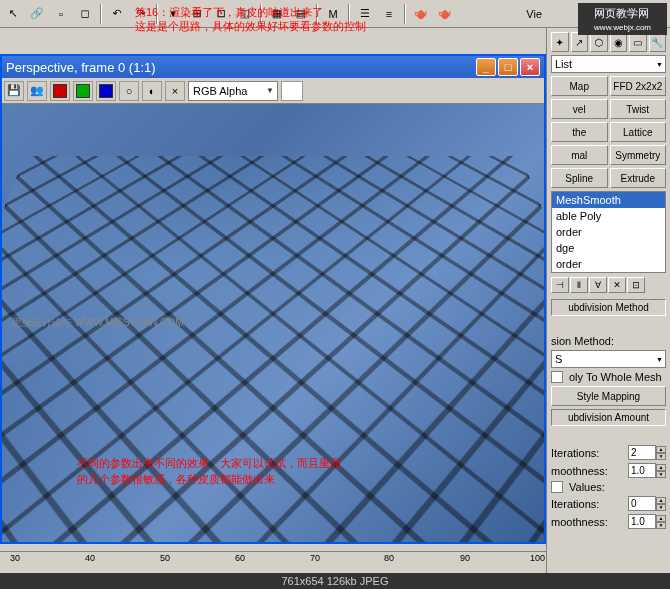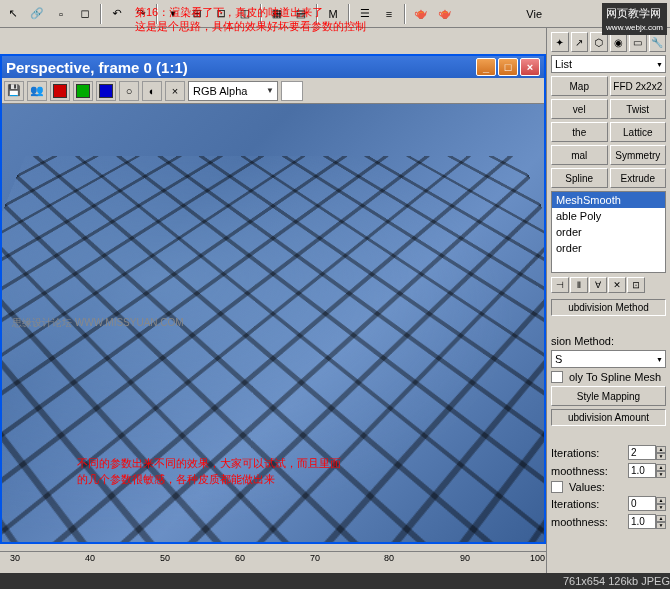--- a/index.html
+++ b/index.html
@@ -1,24 +1,24 @@
 <!DOCTYPE html>
 <html><head>
 <meta charset="utf-8">
 <style>
 *{margin:0;padding:0;box-sizing:border-box;font-family:Tahoma,Arial,sans-serif;font-size:11px}
 body{width:670px;height:589px;background:#d4d0c8;overflow:hidden;position:relative}
 .toolbar{height:28px;background:#d4d0c8;border-bottom:1px solid #808080;display:flex;align-items:center;padding:2px;gap:2px}
 .tb-btn{width:22px;height:22px;border:1px solid #d4d0c8;display:flex;align-items:center;justify-content:center;cursor:pointer}
 .tb-sep{width:2px;height:20px;border-left:1px solid #808080;border-right:1px solid #fff;margin:0 2px}
-.watermark-top{position:absolute;top:3px;right:3px;background:#333;color:#fff;padding:3px 4px;font-size:10px;z-index:100}
+.watermark-top{position:absolute;top:3px;right:3px;background:#333;color:#fff;padding:3px 16px;font-size:10px;z-index:100}
 .annotation-top{position:absolute;top:5px;left:135px;color:#f00;font-family:SimSun,serif;font-size:14px;z-index:50;line-height:1.3}
 .render-window{position:absolute;top:54px;left:0;width:546px;height:490px;border:2px solid #0055ea;background:#000;z-index:20}
 .render-title{height:22px;background:linear-gradient(to bottom,#3b77dd,#2862c7);display:flex;align-items:center;padding:0 4px;color:#fff}
-.render-title-text{flex:1;font-weight:bold;font-size:15px}
+.render-title-text{flex:1;font-weight:normal;font-size:13px}
 .win-btns{display:flex;gap:2px}
 .win-btn{width:20px;height:18px;background:linear-gradient(to bottom,#f0a050,#d07020);border:1px solid #fff;border-radius:2px;display:flex;align-items:center;justify-content:center;color:#fff;font-weight:bold;cursor:pointer}
 .win-btn.close{background:linear-gradient(to bottom,#e88,#c44)}
 .render-toolbar{height:26px;background:#d4d0c8;display:flex;align-items:center;padding:2px;gap:3px;border-bottom:1px solid #808080}
 .rt-btn{width:20px;height:20px;border:1px solid #999;background:#d4d0c8;display:flex;align-items:center;justify-content:center;cursor:pointer}
 .color-swatch{width:14px;height:14px;border:1px solid #333}
 .dropdown{height:20px;background:#fff;border:1px solid #808080;padding:0 18px 0 4px;display:flex;align-items:center;position:relative;min-width:90px}
 .dropdown::after{content:"▼";position:absolute;right:3px;font-size:8px;color:#333}
 .render-viewport{position:relative;width:100%;height:calc(100% - 48px);background:linear-gradient(135deg,#5a7fb5 0%,#4a6fa5 30%,#6a8fc5 60%,#3a5f95 100%);overflow:hidden}
 .leather-pattern{position:absolute;inset:0;background-image:repeating-linear-gradient(45deg,transparent 0,transparent 28px,rgba(0,0,0,0.4) 28px,rgba(0,0,0,0.4) 32px),repeating-linear-gradient(-45deg,transparent 0,transparent 28px,rgba(0,0,0,0.4) 28px,rgba(0,0,0,0.4) 32px),radial-gradient(ellipse at 30% 40%,rgba(120,160,210,0.5) 0%,transparent 60%);transform:perspective(400px) rotateX(25deg) scale(1.3);transform-origin:center 70%}
@@ -37,21 +37,21 @@
 .rollout-header{background:#d4d0c8;border:1px solid;border-color:#808080 #fff #fff #808080;padding:2px 4px;font-size:10px;margin-bottom:19px;text-align:center}
 .param-row{display:flex;align-items:center;gap:3px;margin-bottom:3px;font-size:10px}
 .param-label{flex:1;white-space:nowrap;overflow:hidden}
 .spinner{display:flex;align-items:center}
 .spinner-input{width:28px;height:15px;background:#fff;border:1px solid #808080;padding:0 2px;font-size:10px}
 .spinner-btns{display:flex;flex-direction:column}
 .spinner-btn{width:10px;height:7px;background:#d4d0c8;border:1px solid #808080;font-size:5px;line-height:5px;text-align:center;cursor:pointer}
 .checkbox{width:12px;height:12px;background:#fff;border:1px solid #808080;display:inline-block;margin-right:3px}
 .ruler{position:absolute;bottom:20px;left:0;width:546px;height:18px;background:#d4d0c8;border-top:1px solid #808080;display:flex;font-size:9px;z-index:15}
 .ruler-label{position:absolute;bottom:6px;font-size:9px}
-.status-bar{position:absolute;bottom:0;left:0;right:0;height:16px;background:#333;color:#ccc;display:flex;align-items:center;justify-content:flex-end;font-size:10px;z-index:40}
+.status-bar{position:absolute;bottom:0;left:0;right:0;height:16px;background:#333;color:#ccc;display:flex;align-items:center;justify-content:center;font-size:10px;z-index:40}
 .vie-label{position:absolute;top:8px;right:128px;font-size:11px;z-index:3}
 </style>
 </head>
 <body>
 
 <div class="toolbar">
   <div class="tb-btn">↖</div>
   <div class="tb-btn">🔗</div>
   <div class="tb-btn">▫</div>
   <div class="tb-btn">◻</div>
@@ -157,41 +157,42 @@
     </div>
   <div class="panel-row">
       <div class="panel-btn">Spline</div>
       <div class="panel-btn">Extrude</div>
     </div>
 
   <div class="modifier-list">
     <div class="mod-item selected">MeshSmooth</div>
     <div class="mod-item">able Poly</div>
     <div class="mod-item">order</div>
+    <div class="mod-item">dge</div>
     <div class="mod-item">order</div>
   </div>
 
   <div class="mod-icons">
     <div class="mod-icon">⊣</div>
     <div class="mod-icon">Ⅱ</div>
     <div class="mod-icon">∀</div>
     <div class="mod-icon">✕</div>
     <div class="mod-icon">⊡</div>
   </div>
 
   <div class="rollout-header">ubdivision Method</div>
   <div class="param-row">
       <span class="param-label">sion Method:</span>
     </div>
   <div class="panel-dropdown">
       <span>S</span>
     </div>
   <div class="param-row">
       <span class="checkbox"></span>
-      <span class="param-label">oly To Spline Mesh</span>
+      <span class="param-label">oly To Whole Mesh</span>
     </div>
   <div class="panel-row">
       <div class="panel-btn">Style Mapping</div>
     </div>
 
   <div class="rollout-header">ubdivision Amount</div>
   <div class="param-row">
     <span class="param-label">Iterations:</span>
     <div class="spinner">
         <input class="spinner-input" value="2" style="">

